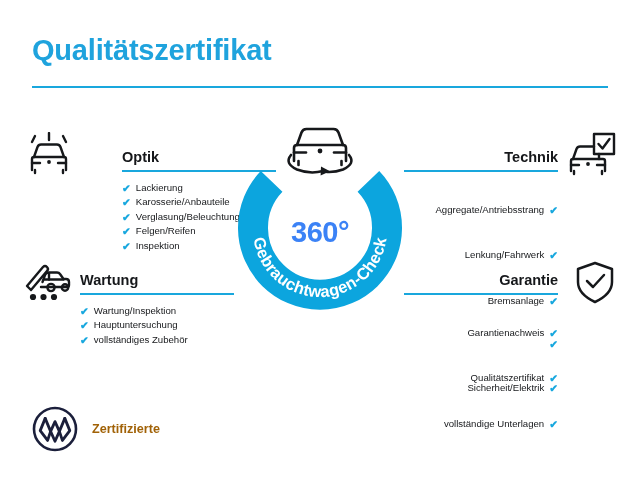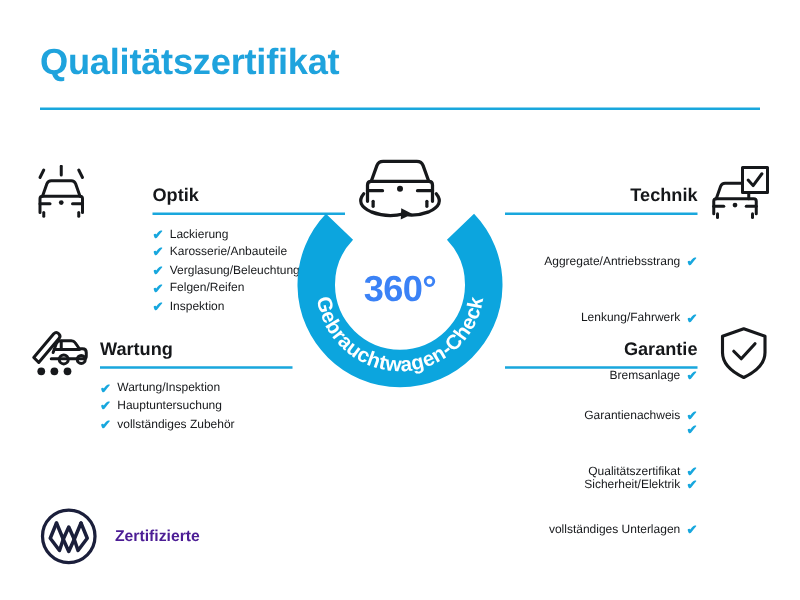--- a/index.html
+++ b/index.html
@@ -117,21 +117,21 @@
     left: 32px;
     top: 406px;
     display: flex;
     align-items: center;
   }
   .vw-mark { line-height: 0; }
   .footer-text {
     margin-left: 14px;
     font-size: 12.6px;
     font-weight: bold;
-    color: #4c1d95;
+    color: #a16207;
     line-height: 16px;
     text-align: right;
   }
   .footer-text div { white-space: nowrap; }
 </style>
 </head>
 <body>
 
 <div id="page">
 
@@ -273,21 +273,21 @@
     <ul class="sec-list">
       <li>
           <span>Garantienachweis</span>
           <span class="chk">✔</span>
         </li>
       <li>
           <span>Qualitätszertifikat</span>
           <span class="chk">✔</span>
         </li>
       <li>
-          <span>vollständiges Unterlagen</span>
+          <span>vollständige Unterlagen</span>
           <span class="chk">✔</span>
         </li>
     </ul>
   </div>
 
   <div class="badge">
     <svg width="192" height="200" viewBox="0 0 192 200">
       <defs>
         <path id="arcpath" d="M 29 118 A 67 67 0 0 0 163 118" fill="none"></path>
       </defs>

